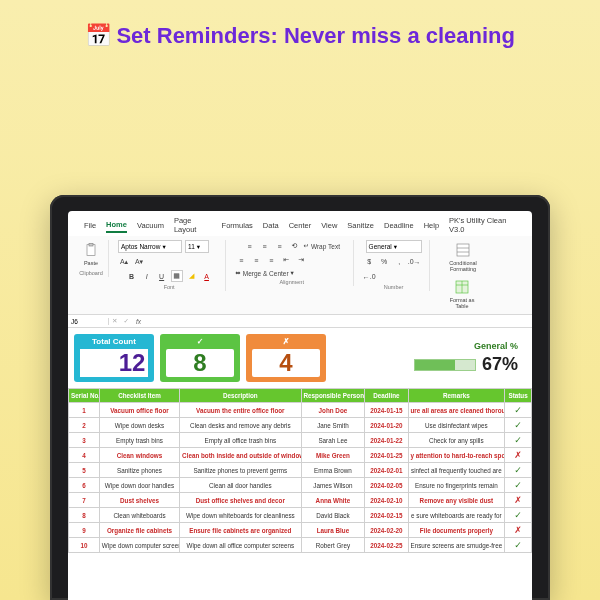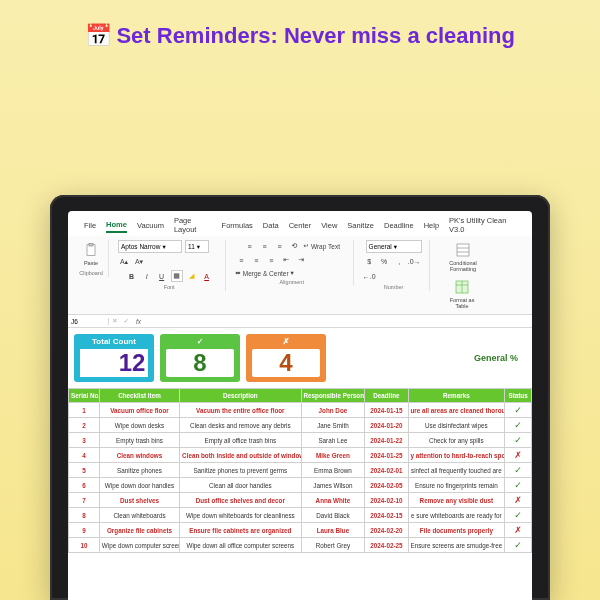--- a/index.html
+++ b/index.html
@@ -257,20 +257,26 @@
       <div class="card checked">
         <div class="clabel">✓</div>
         <div class="cval">8</div>
       </div>
       <div class="card unchecked">
         <div class="clabel">✗</div>
         <div class="cval">4</div>
       </div>
       <div class="checkedpct">
         <div class="plabel">General %</div>
+        <div class="pbox">
+          <div class="pbar">
+                <div class="pfill" id="pfill" style="width: 67%;"></div>
+              </div>
+          <div class="pval">67%</div>
+        </div>
       </div>
     </div>
 
     <table class="grid">
       <colgroup>
         <col style="width:30px">
             <col style="width:78px">
             <col style="width:118px">
         <col style="width:62px">
             <col style="width:42px">

